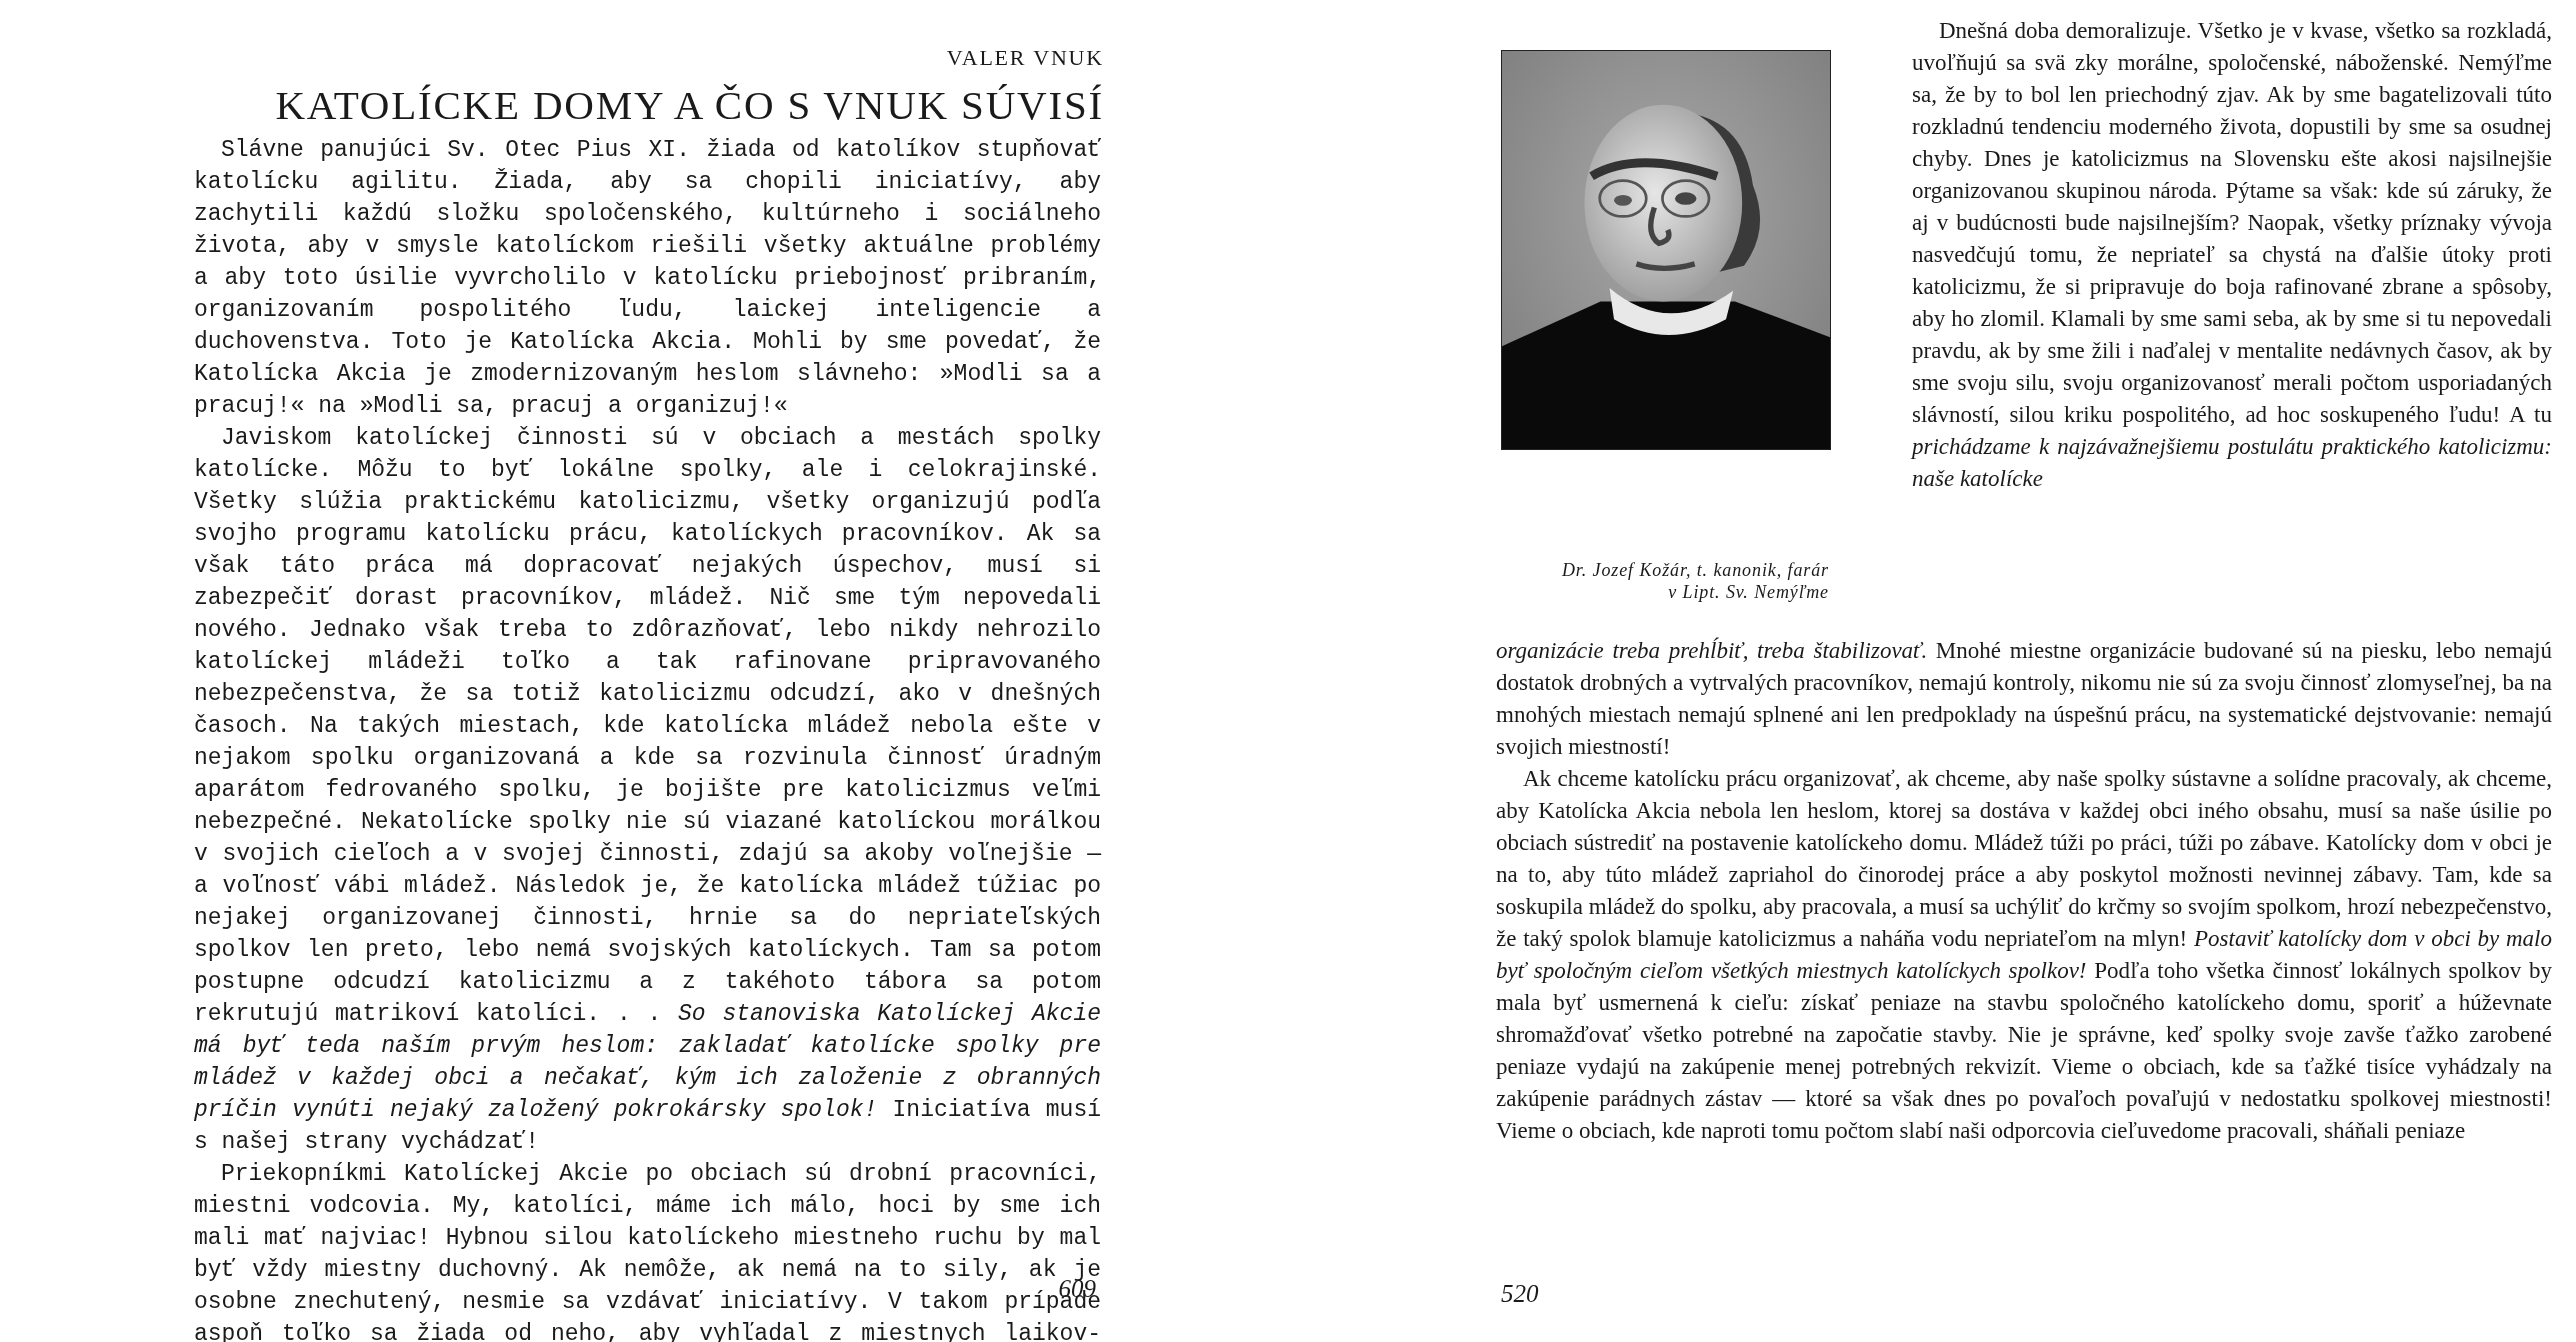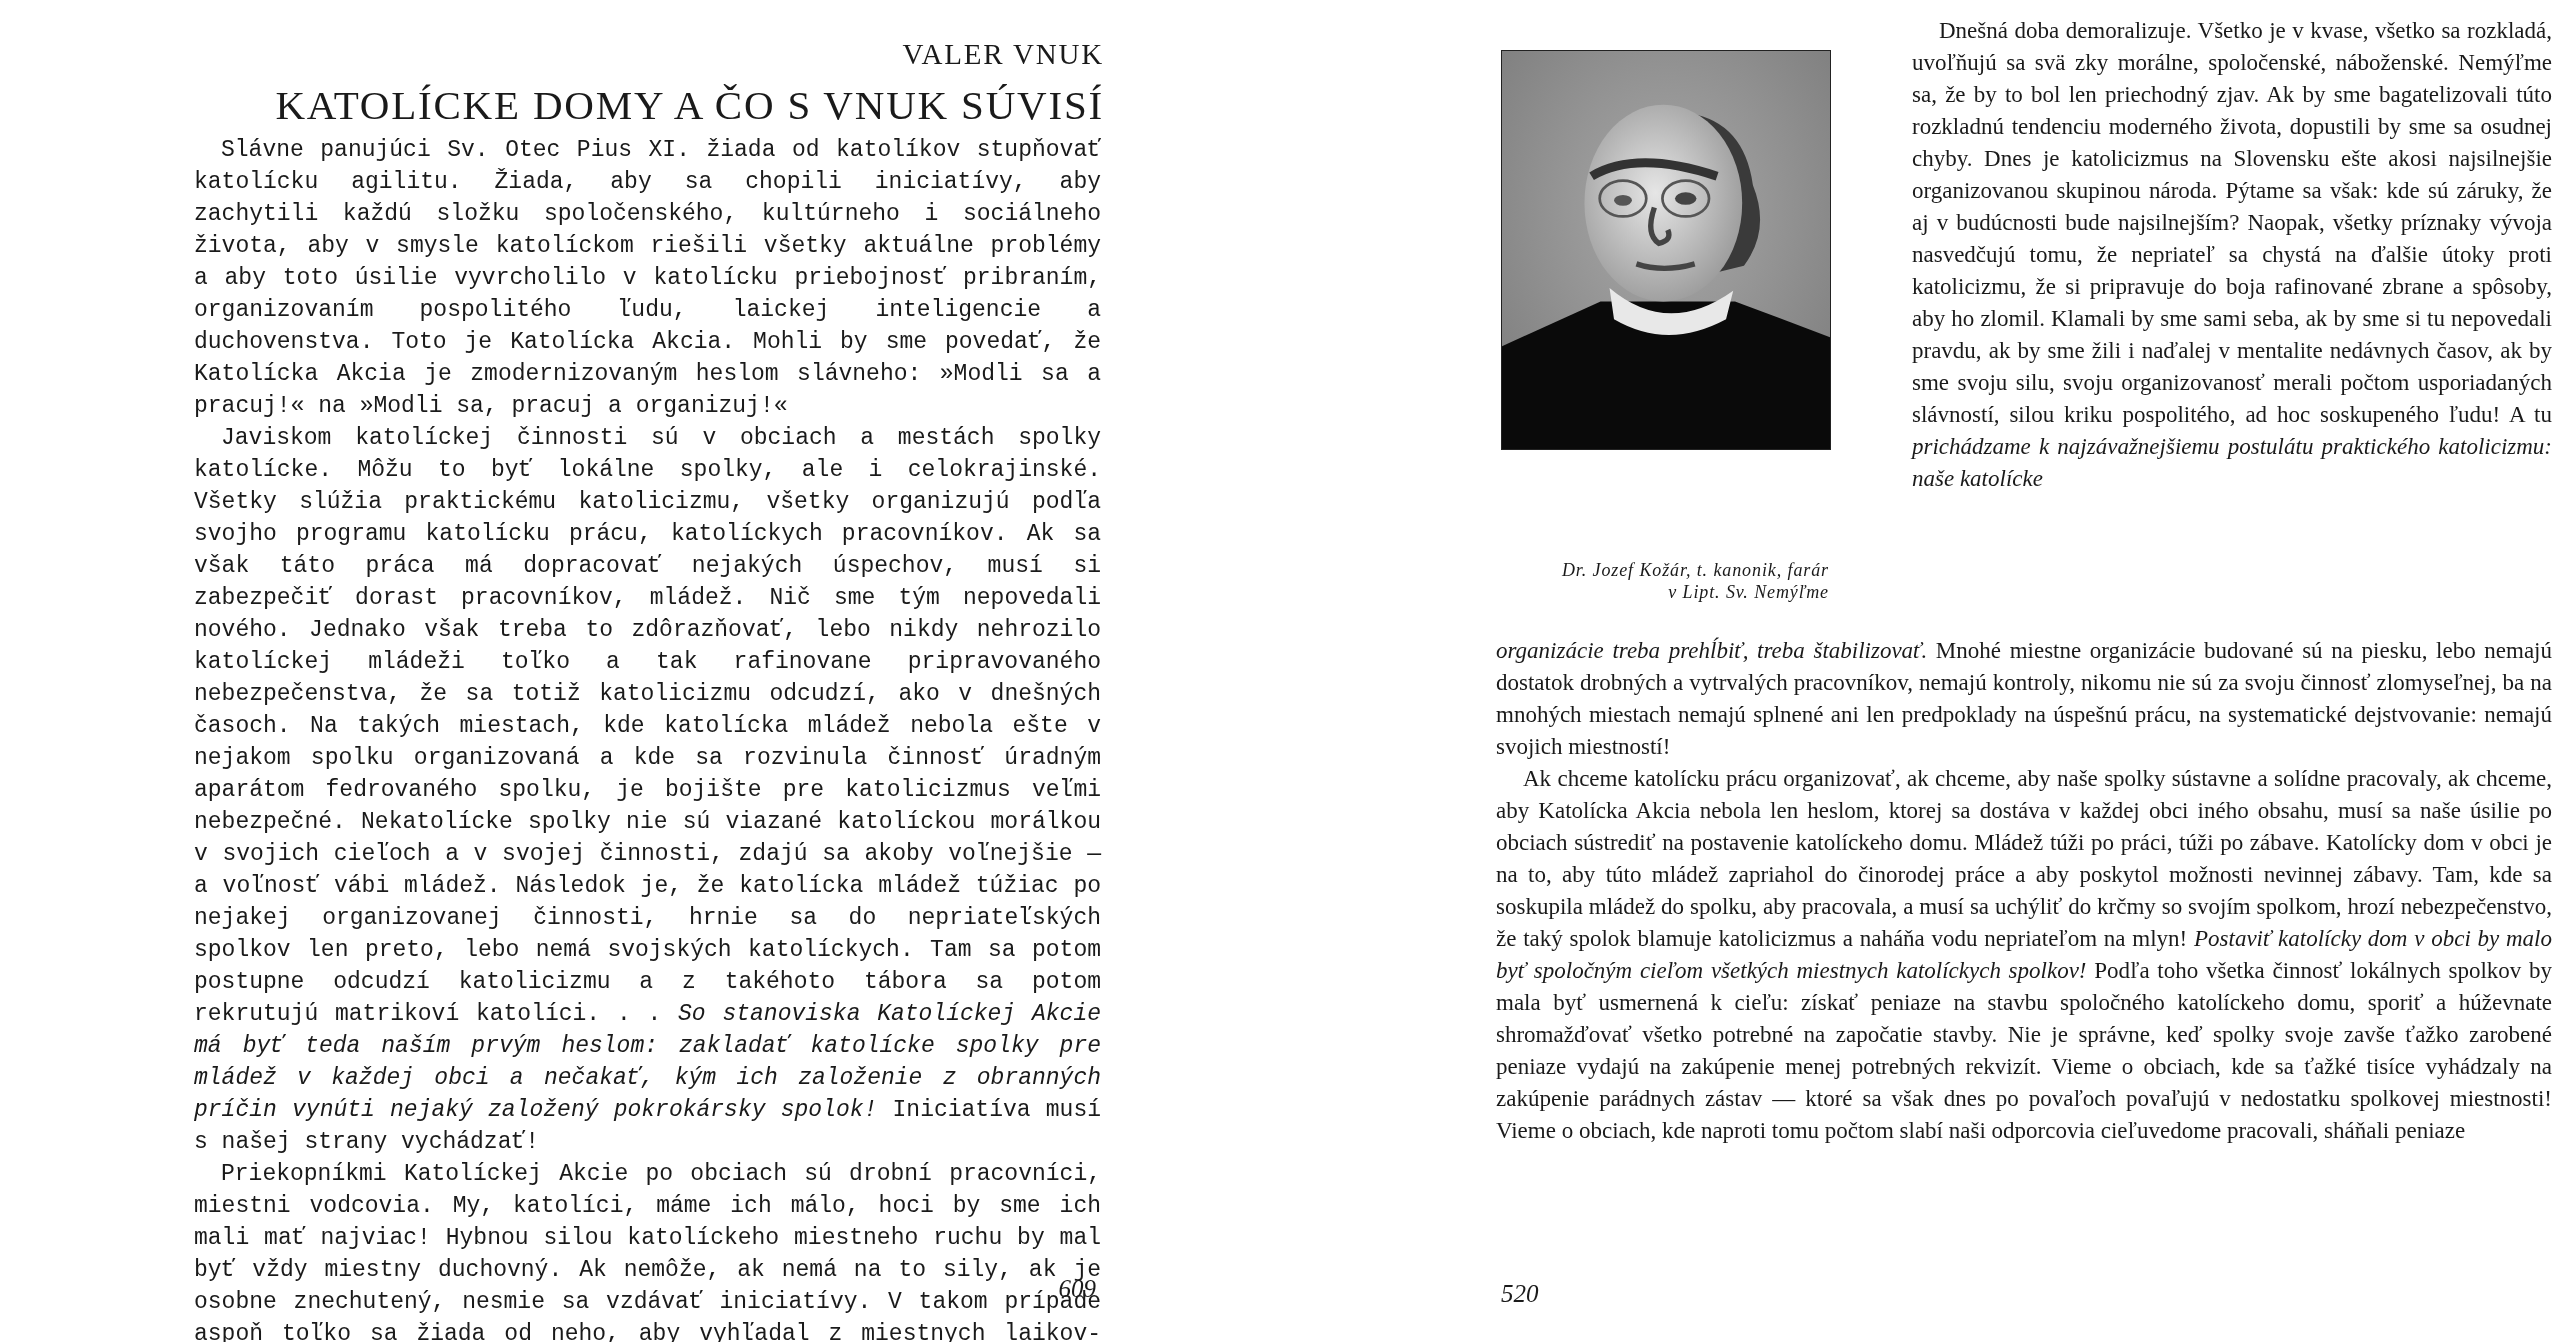--- a/index.html
+++ b/index.html
@@ -1,21 +1,21 @@
 <!DOCTYPE html>
 <html style="font-size:14.3px"><head>
 <meta charset="utf-8">
 <style>
   html, body { margin:0; padding:0; background:#ffffff; }
   body { width:2576px; height:1343px; position:relative; overflow:hidden;
          font-family:"Liberation Serif","DejaVu Serif",serif; color:#1a1a1a; }
   .page { position:absolute; top:0; height:1343px; }
   #page-left { left:0; width:1288px; }
   #page-right { left:1288px; width:1288px; }
-  .author { position:absolute; right:184px; top:38px; font-size:29px; letter-spacing:1.8px; }
+  .author { position:absolute; right:184px; top:45px; font-size:22px; letter-spacing:1.8px; }
   .title { position:absolute; right:184px; top:81px; font-size:41px; letter-spacing:1.8px; white-space:nowrap; }
   .body { position:absolute; font-size:23px; line-height:32px; text-align:justify; }
   .body p { margin:0; text-indent:27px; }
   .body p.noindent { text-indent:0; }
   #left-body { left:194px; top:134px; width:907px;font-family:Liberation Mono, monospace; }
   .pagenum { position:absolute; font-style:italic; font-size:25px; }
   #pnum-left { right:192px; top:1275px; }
   #pnum-right { left:213px; top:1280px; }
   .photo { position:absolute; left:213px; top:50px; width:328px; height:398px; background:#000; overflow:hidden; border:0.9px solid #222; }
   .photo svg { width:100%; height:100%; display:block; }

